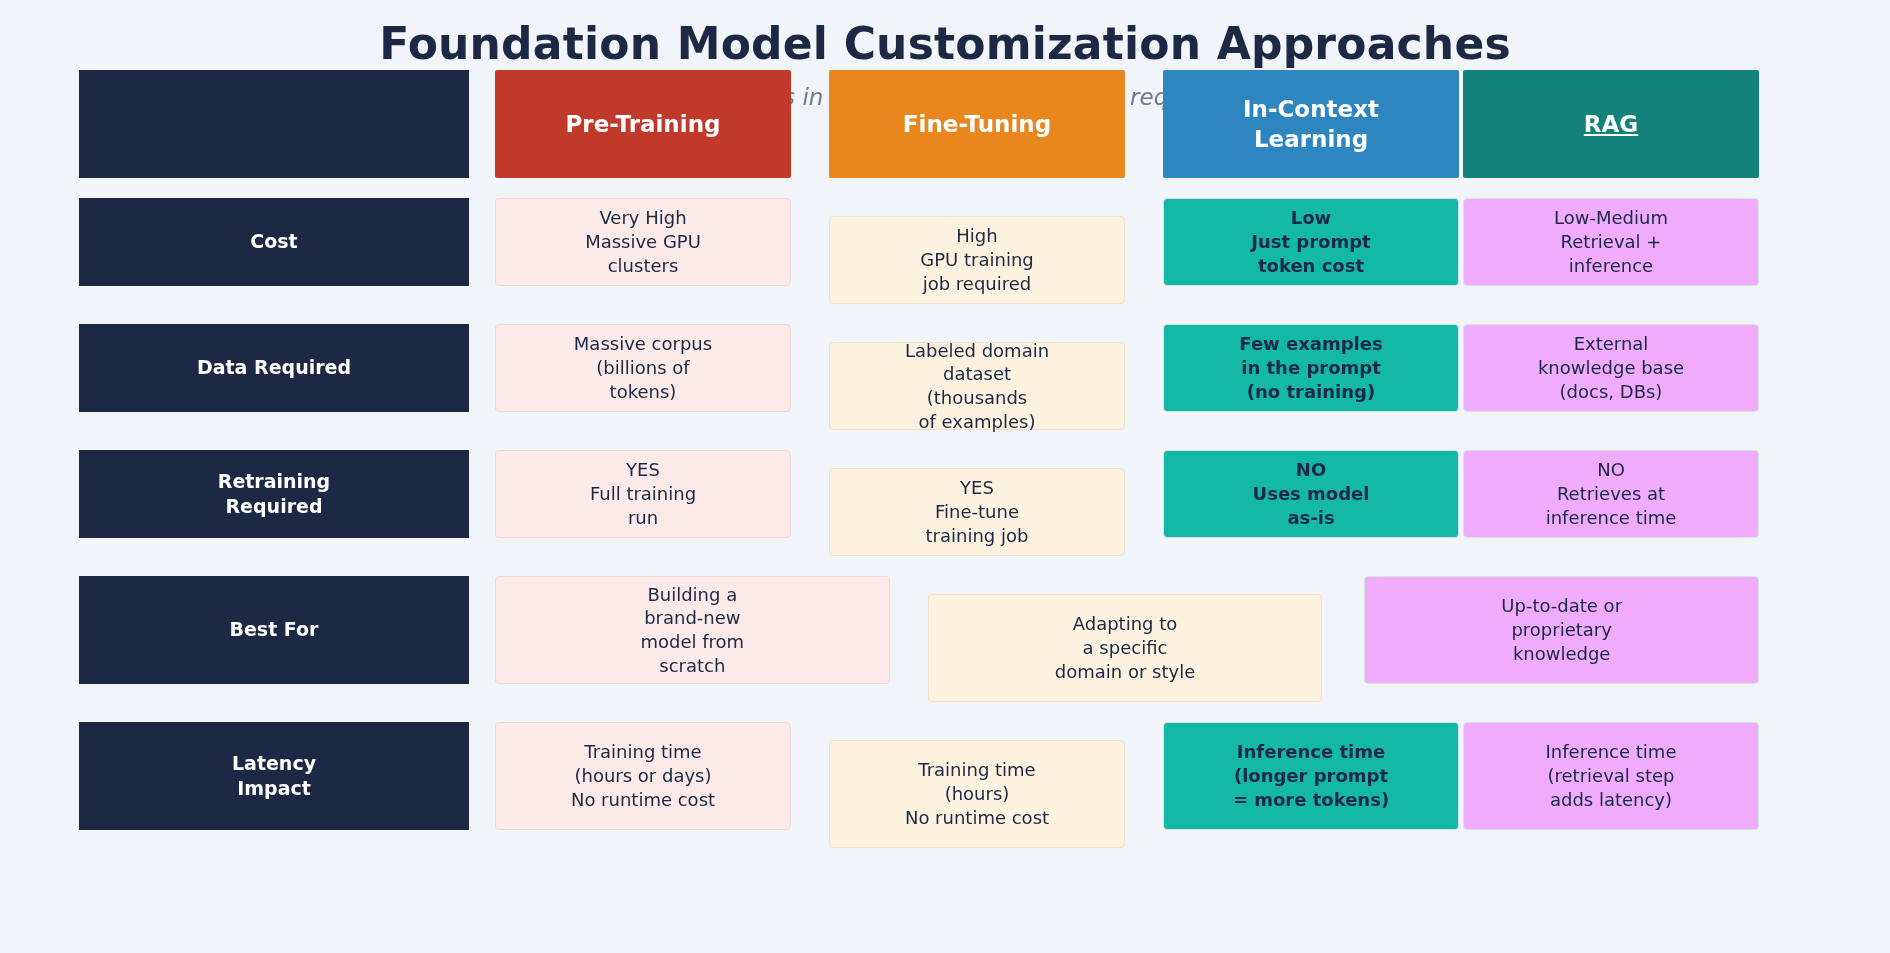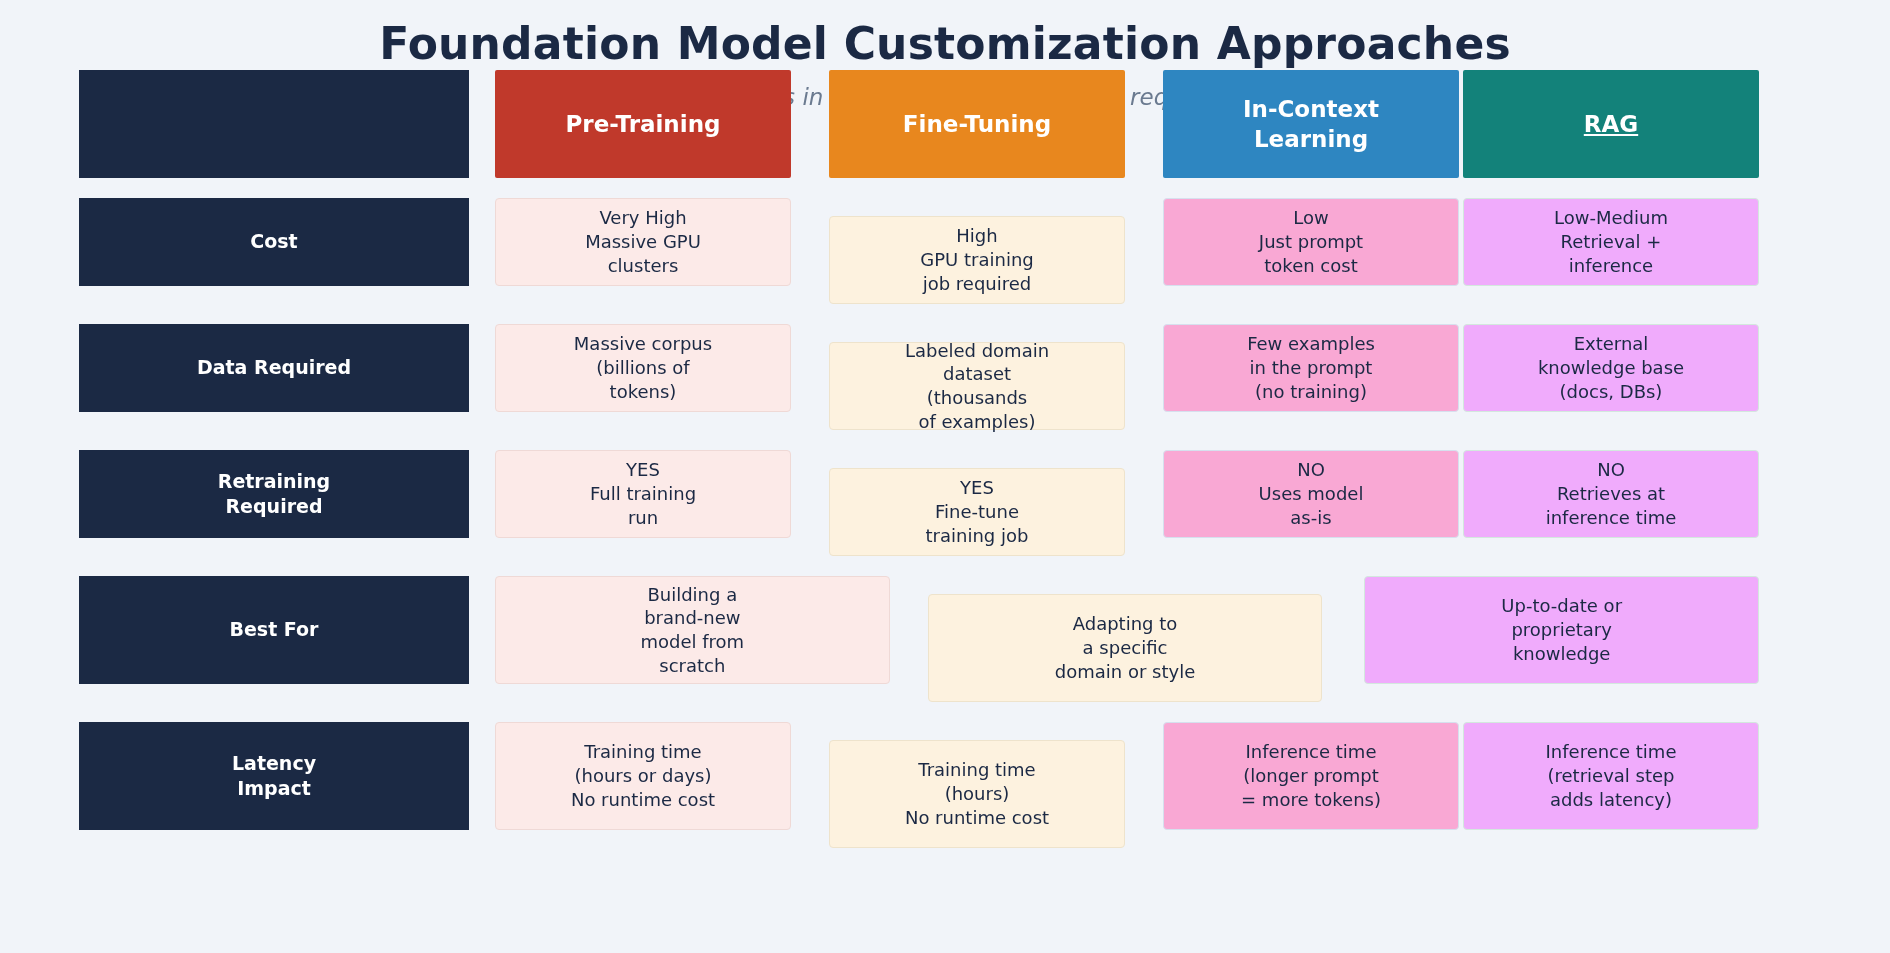--- a/index.html
+++ b/index.html
@@ -109,21 +109,21 @@
     font-size: 18px;
     color: #1B2944;
     border: 1px solid rgba(120,135,160,0.28);
     border-radius: 4px;
     padding: 4px 8px;
     white-space: pre-line;
   }
 
   .c-pre   { background: #FCEAE8; border-color: #EFD9D6; }
   .c-ft    { background: #FDF2DF; border-color: #EEE3CC; margin-top: 18px; }
-  .c-icl   { background: #f9a8d4; border-color: #D6E0EE; }
+  .c-icl   { background: #14b8a6; border-color: #D6E0EE; font-weight: bold; }
   .c-rag   { background: #f0abfc; border-color: #D3E8DE; }
 
   .h-pre { background: #C0392B; }
   .h-ft  { background: #E8871E; }
   .h-icl { background: #2E86C1; }
   .h-rag { background: #13827A; text-decoration: underline; }
 </style>
 </head>
 <body>
 

